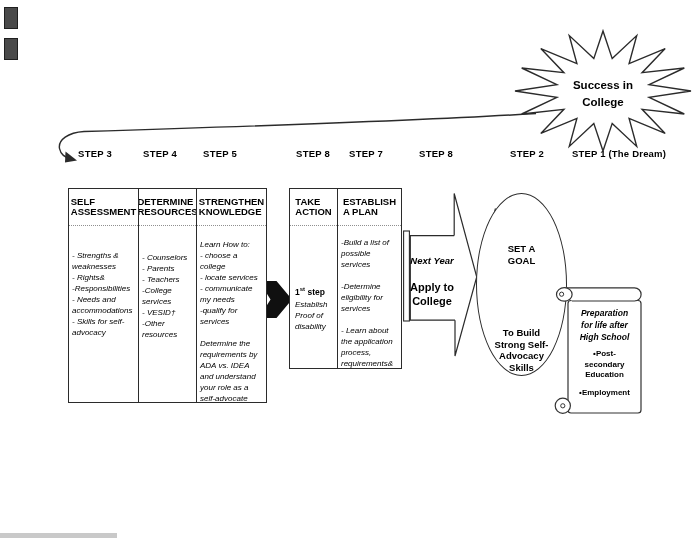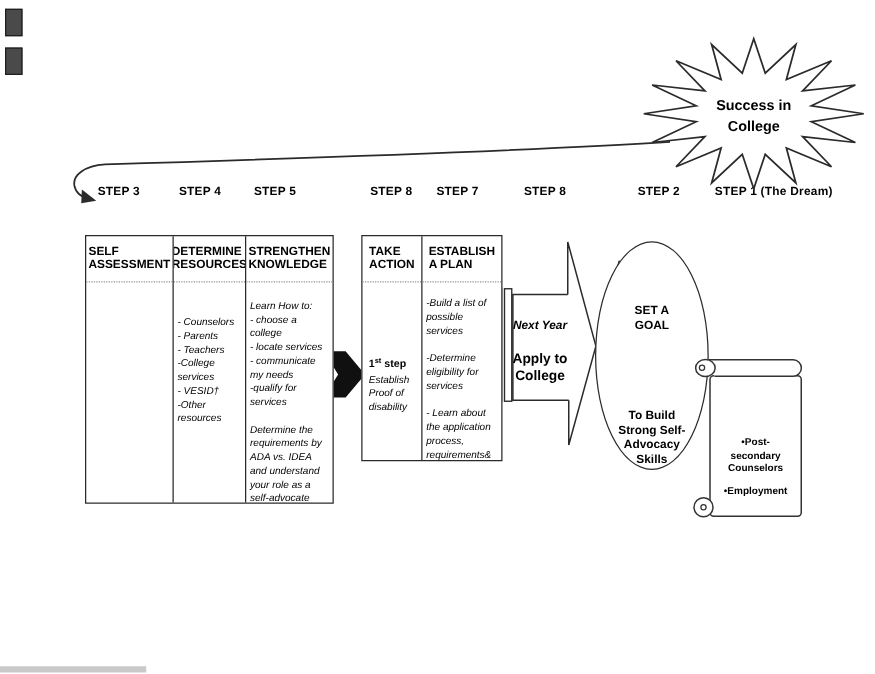--- a/index.html
+++ b/index.html
@@ -95,20 +95,28 @@
   <span class="step st3">STEP 8</span>
   <span class="step st4">STEP 7</span>
   <span class="step st5">STEP 8</span>
   <span class="step st6">STEP 2</span>
   <span class="step st7">STEP 1 (The Dream)</span>
 
   <div class="tbl t1 layer">
     <div class="col">
       <div class="hd">SELF
 ASSESSMENT</div>
+      <div class="bd pl pt24">- Strengths &amp;
+weaknesses
+- Rights&amp;
+-Responsibilities
+- Needs and
+accommodations
+- Skills for self-
+advocacy</div>
     </div>
     <div class="col">
       <div class="hd">DETERMINE
 RESOURCES</div>
       <div class="bd pl pt26">- Counselors
 - Parents
 - Teachers
 -College
 services
 - VESID†
@@ -182,21 +190,24 @@
   </div>
 
   <svg id="scroll-svg" width="700" height="539" viewBox="0 0 700 539">
     <rect x="568" y="300.5" width="73" height="112.5" rx="3" fill="#fff" stroke="#333" stroke-width="1.2"></rect>
     <path d="M 564.5 287.8 L 634.5 287.8 A 6.6 6.6 0 0 1 641.1 294.4 A 6.6 6.6 0 0 1 634.5 301 L 571.8 301" fill="#fff" stroke="#333" stroke-width="1.2"></path>
     <ellipse cx="564.3" cy="294.4" rx="7.8" ry="6.8" fill="#fff" stroke="#333" stroke-width="1.2"></ellipse>
     <circle cx="561.6" cy="294.2" r="2.1" fill="none" stroke="#333" stroke-width="1"></circle>
     <circle cx="562.8" cy="405.8" r="7.6" fill="#fff" stroke="#333" stroke-width="1.2"></circle>
     <circle cx="562.8" cy="405.8" r="2.1" fill="none" stroke="#333" stroke-width="1"></circle>
   </svg>
+  <div class="abs scroll-head pl">Preparation
+for life after
+High School</div>
   <div class="abs scroll-i1 pl">•Post-
 secondary
-Counselors</div>
+Education</div>
   <div class="abs scroll-i2 pl">•Employment</div>
 
   <div class="sq sq1"></div>
   <div class="sq sq2"></div>
   <div class="abs bottom-bar"></div>
 </div>
 
 </body></html>

